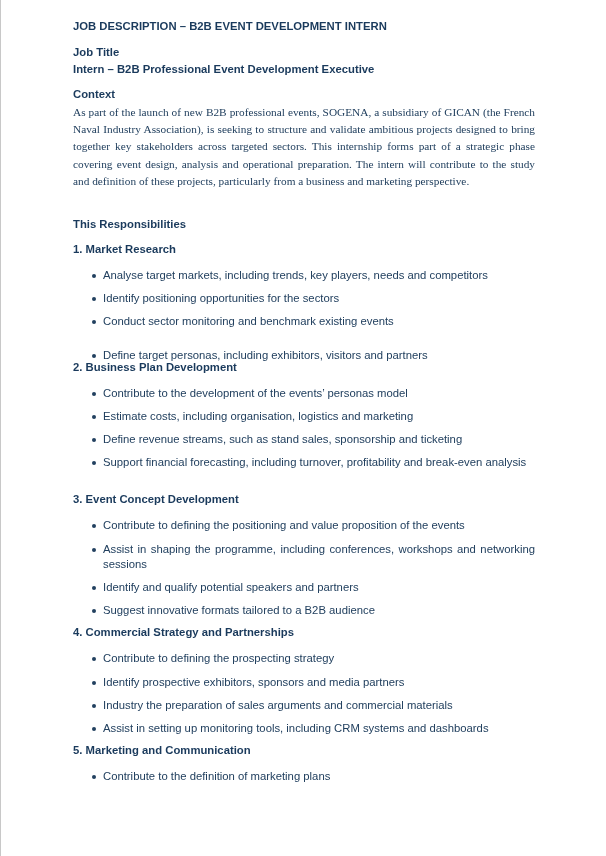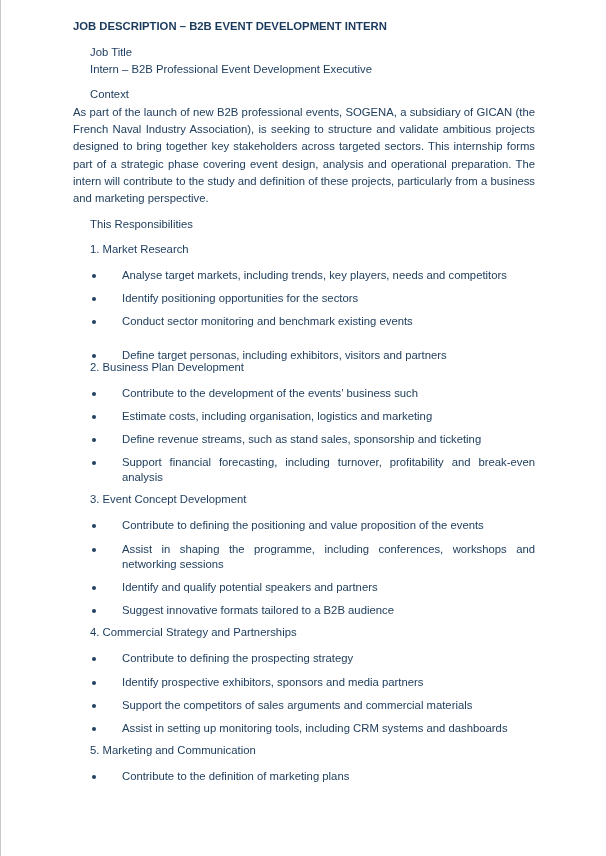--- a/index.html
+++ b/index.html
@@ -4,32 +4,32 @@
 <style>
   html, body { margin: 0; padding: 0; background: #ffffff; }
   body {
     width: 606px; height: 856px; overflow: hidden; position: relative;
     font-family: "Liberation Sans", "DejaVu Sans", sans-serif;
     color: #1f3a5a;
   }
   .left-edge { position: absolute; left: 0; top: 0; width: 1px; height: 856px; background: #c8c8c8; }
   .page { position: absolute; left: 73px; top: 0; width: 462px; }
   .doc-title { position: absolute; top: 20px; left: 0; font-size: 11.3px; font-weight: bold; color: #1a3a5c; white-space: nowrap; text-align: right; }
-  .h { position: absolute; left: 17px; font-size: 11.3px; font-weight: normal; color: #1a3a5c; white-space: nowrap; }
+  .h { position: absolute; left: 0; font-size: 11.3px; font-weight: bold; color: #1a3a5c; white-space: nowrap; }
   .para {
     position: absolute; left: 0; width: 462px; font-size: 11.3px; line-height: 17.2px;
-    text-align: justify; color: #22405f;
+    text-align: justify; color: #22405f; font-family: Liberation Serif, serif;
   }
   .bullet {
     position: absolute; left: 18px; width: 444px; font-size: 11.3px; line-height: 14.8px; color: #22405f;
     text-align: justify;
   }
   .bullet .dot { position: absolute; left: 0; top: 0; width: 18px; }
   .bullet .dot::before { content: ""; position: absolute; left: 1px; top: 6px; width: 4px; height: 4px; border-radius: 50%; background: #22405f; }
-  .bullet .txt { display: block; margin-left: 31px; }
+  .bullet .txt { display: block; margin-left: 12px; }
 </style>
 </head>
 <body>
 
 <div class="left-edge"></div>
 
 <div class="page">
   <div class="doc-title">JOB DESCRIPTION – B2B EVENT DEVELOPMENT INTERN</div>
 
   <div class="h" style="top:46px">Job Title</div>
@@ -54,21 +54,21 @@
       <span class="txt">Conduct sector monitoring and benchmark existing events</span>
     </div>
   <div class="bullet" style="top:348px">
       <span class="dot"></span>
       <span class="txt">Define target personas, including exhibitors, visitors and partners</span>
     </div>
 
   <div class="h" style="top:361px">2. Business Plan Development</div>
   <div class="bullet" style="top:386px">
       <span class="dot"></span>
-      <span class="txt">Contribute to the development of the events’ business such</span>
+      <span class="txt">Contribute to the development of the events’ personas model</span>
     </div>
   <div class="bullet" style="top:409px">
       <span class="dot"></span>
       <span class="txt">Estimate costs, including organisation, logistics and marketing</span>
     </div>
   <div class="bullet" style="top:432px">
       <span class="dot"></span>
       <span class="txt">Define revenue streams, such as stand sales, sponsorship and ticketing</span>
     </div>
   <div class="bullet" style="top:455px">
@@ -98,21 +98,21 @@
   <div class="bullet" style="top:651px">
       <span class="dot"></span>
       <span class="txt">Contribute to defining the prospecting strategy</span>
     </div>
   <div class="bullet" style="top:675px">
       <span class="dot"></span>
       <span class="txt">Identify prospective exhibitors, sponsors and media partners</span>
     </div>
   <div class="bullet" style="top:698px">
       <span class="dot"></span>
-      <span class="txt">Support the competitors of sales arguments and commercial materials</span>
+      <span class="txt">Industry the preparation of sales arguments and commercial materials</span>
     </div>
   <div class="bullet" style="top:721px">
       <span class="dot"></span>
       <span class="txt">Assist in setting up monitoring tools, including CRM systems and dashboards</span>
     </div>
 
   <div class="h" style="top:744px">5. Marketing and Communication</div>
   <div class="bullet" style="top:769px">
       <span class="dot"></span>
       <span class="txt">Contribute to the definition of marketing plans</span>

